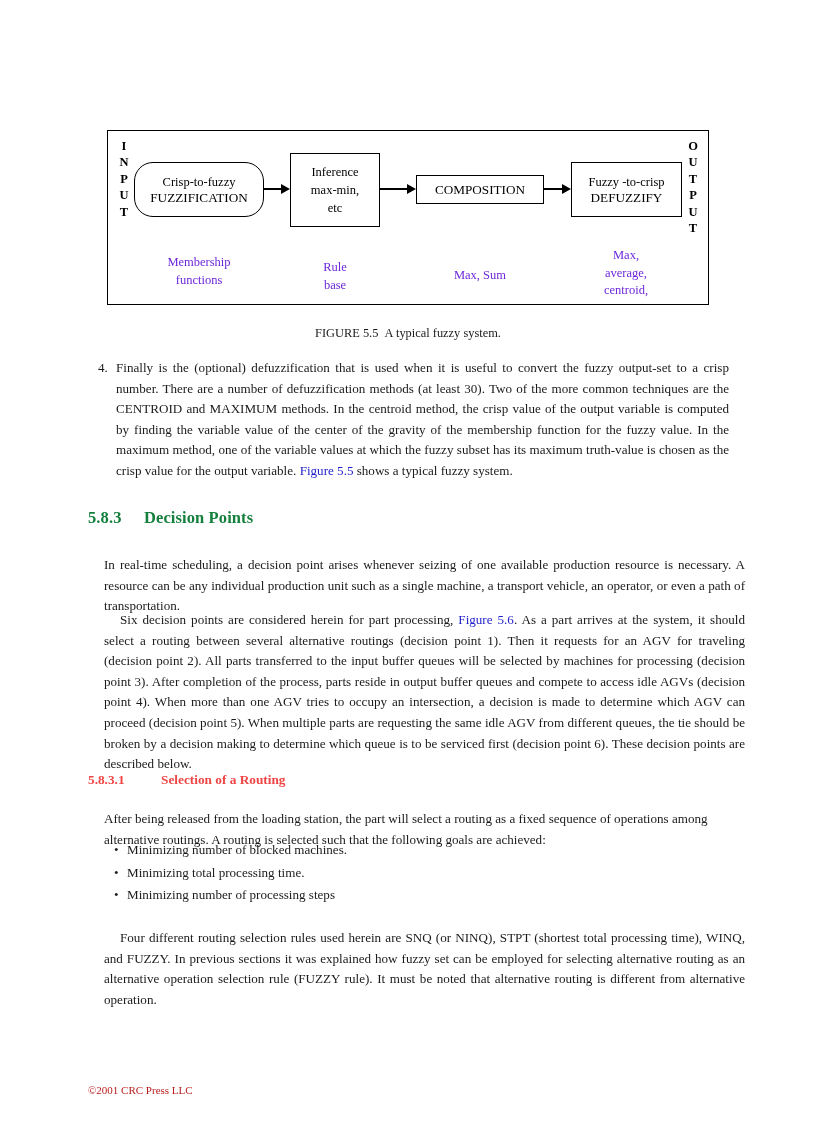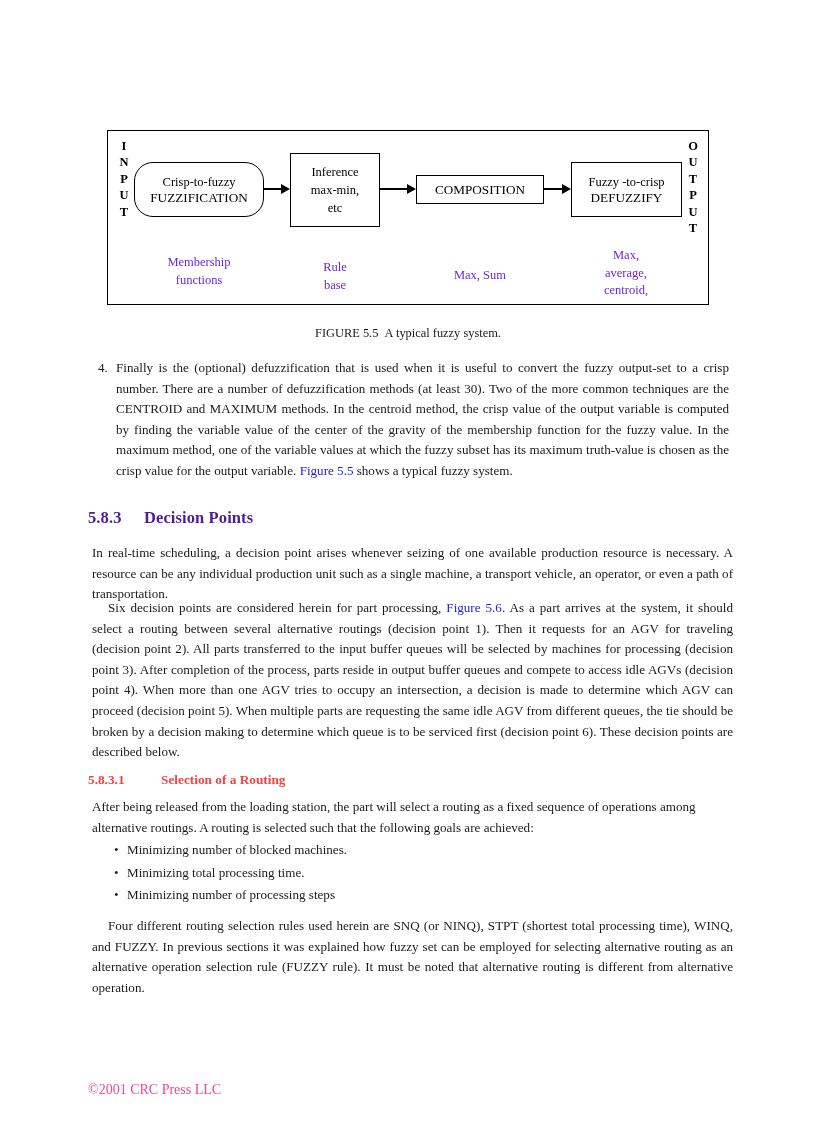--- a/index.html
+++ b/index.html
@@ -188,42 +188,42 @@
   }
 
   h2.sec {
     position: absolute;
     left: 88px;
     top: 507px;
     margin: 0;
     font-size: 16.5px;
     font-weight: bold;
     line-height: 21px;
-    color: #4c1d95;
+    color: #15803d;
     letter-spacing: 0.1px;
   }
   h2.sec .num { display: inline-block; width: 56px; }
 
   h3.subsec {
     position: absolute;
     left: 88px;
     top: 771px;
     margin: 0;
     font-size: 13.3px;
     font-weight: bold;
     line-height: 18px;
     color: #ef4444;
   }
   h3.subsec .num { display: inline-block; width: 73px; }
 
   p.body {
     position: absolute;
     left: 88px;
     width: 641px;
-    margin: 4px;
+    margin: 16px;
     font-size: 13.1px;
     line-height: 20.6px;
     text-align: justify;
     color: #1a1a1a;
   }
   p.body.ind { text-indent: 16px; }
   p.body.nojust { text-align: left; }
 
   .p-decision   { top: 539px; }
   .p-six        { top: 594px; }
@@ -247,23 +247,23 @@
     position: absolute;
     left: 26px;
     top: 0;
     font-size: 13.1px;
   }
 
   .copyright {
     position: absolute;
     left: 88px;
     top: 1082px;
-    font-size: 14px;
-    line-height: 16px;
-    color: #ec4899;
+    font-size: 11px;
+    line-height: 16px;
+    color: #b91c1c;
   }
 
   a.xref, .xref {
     color: #2222cc;
     text-decoration: none;
   }
 </style>
 </head>
 <body>
 

